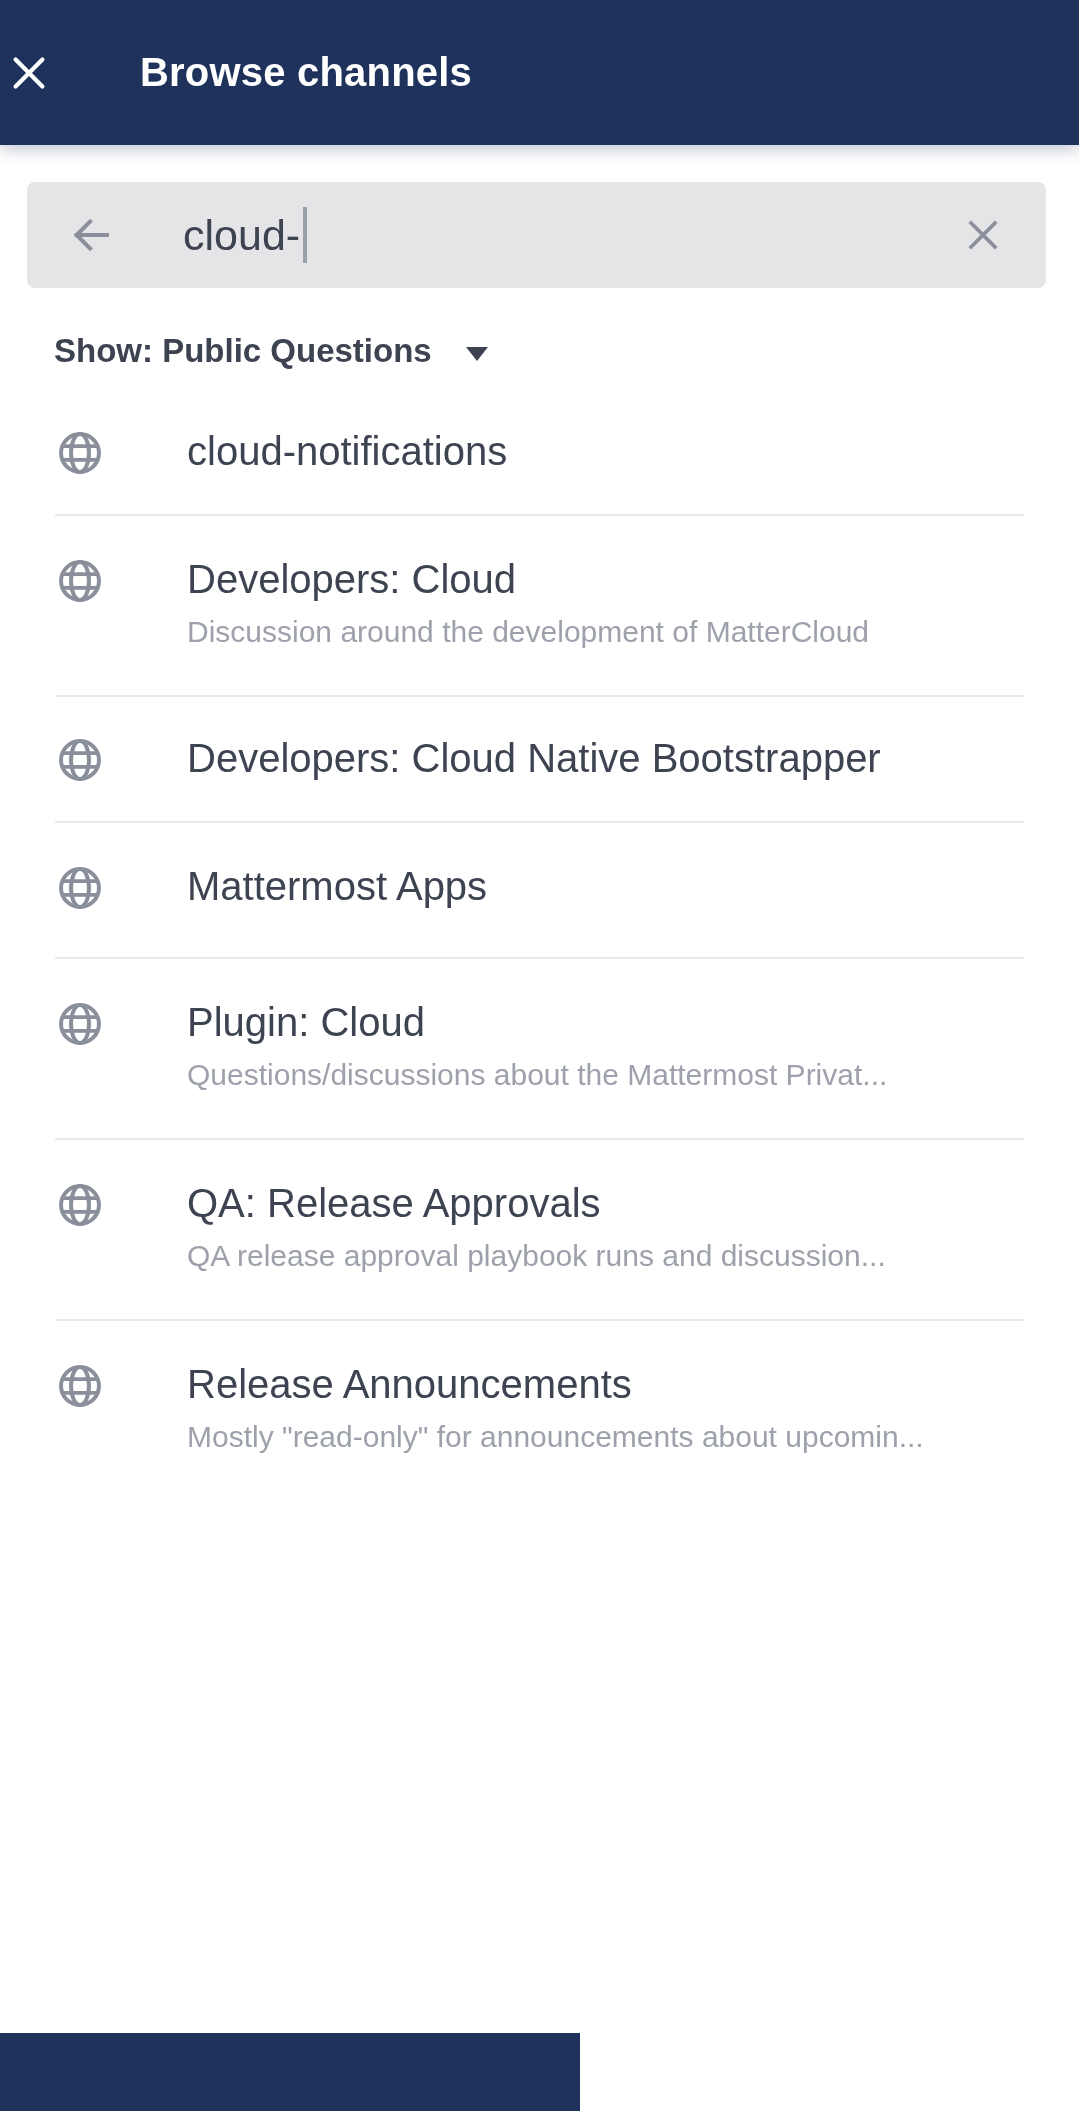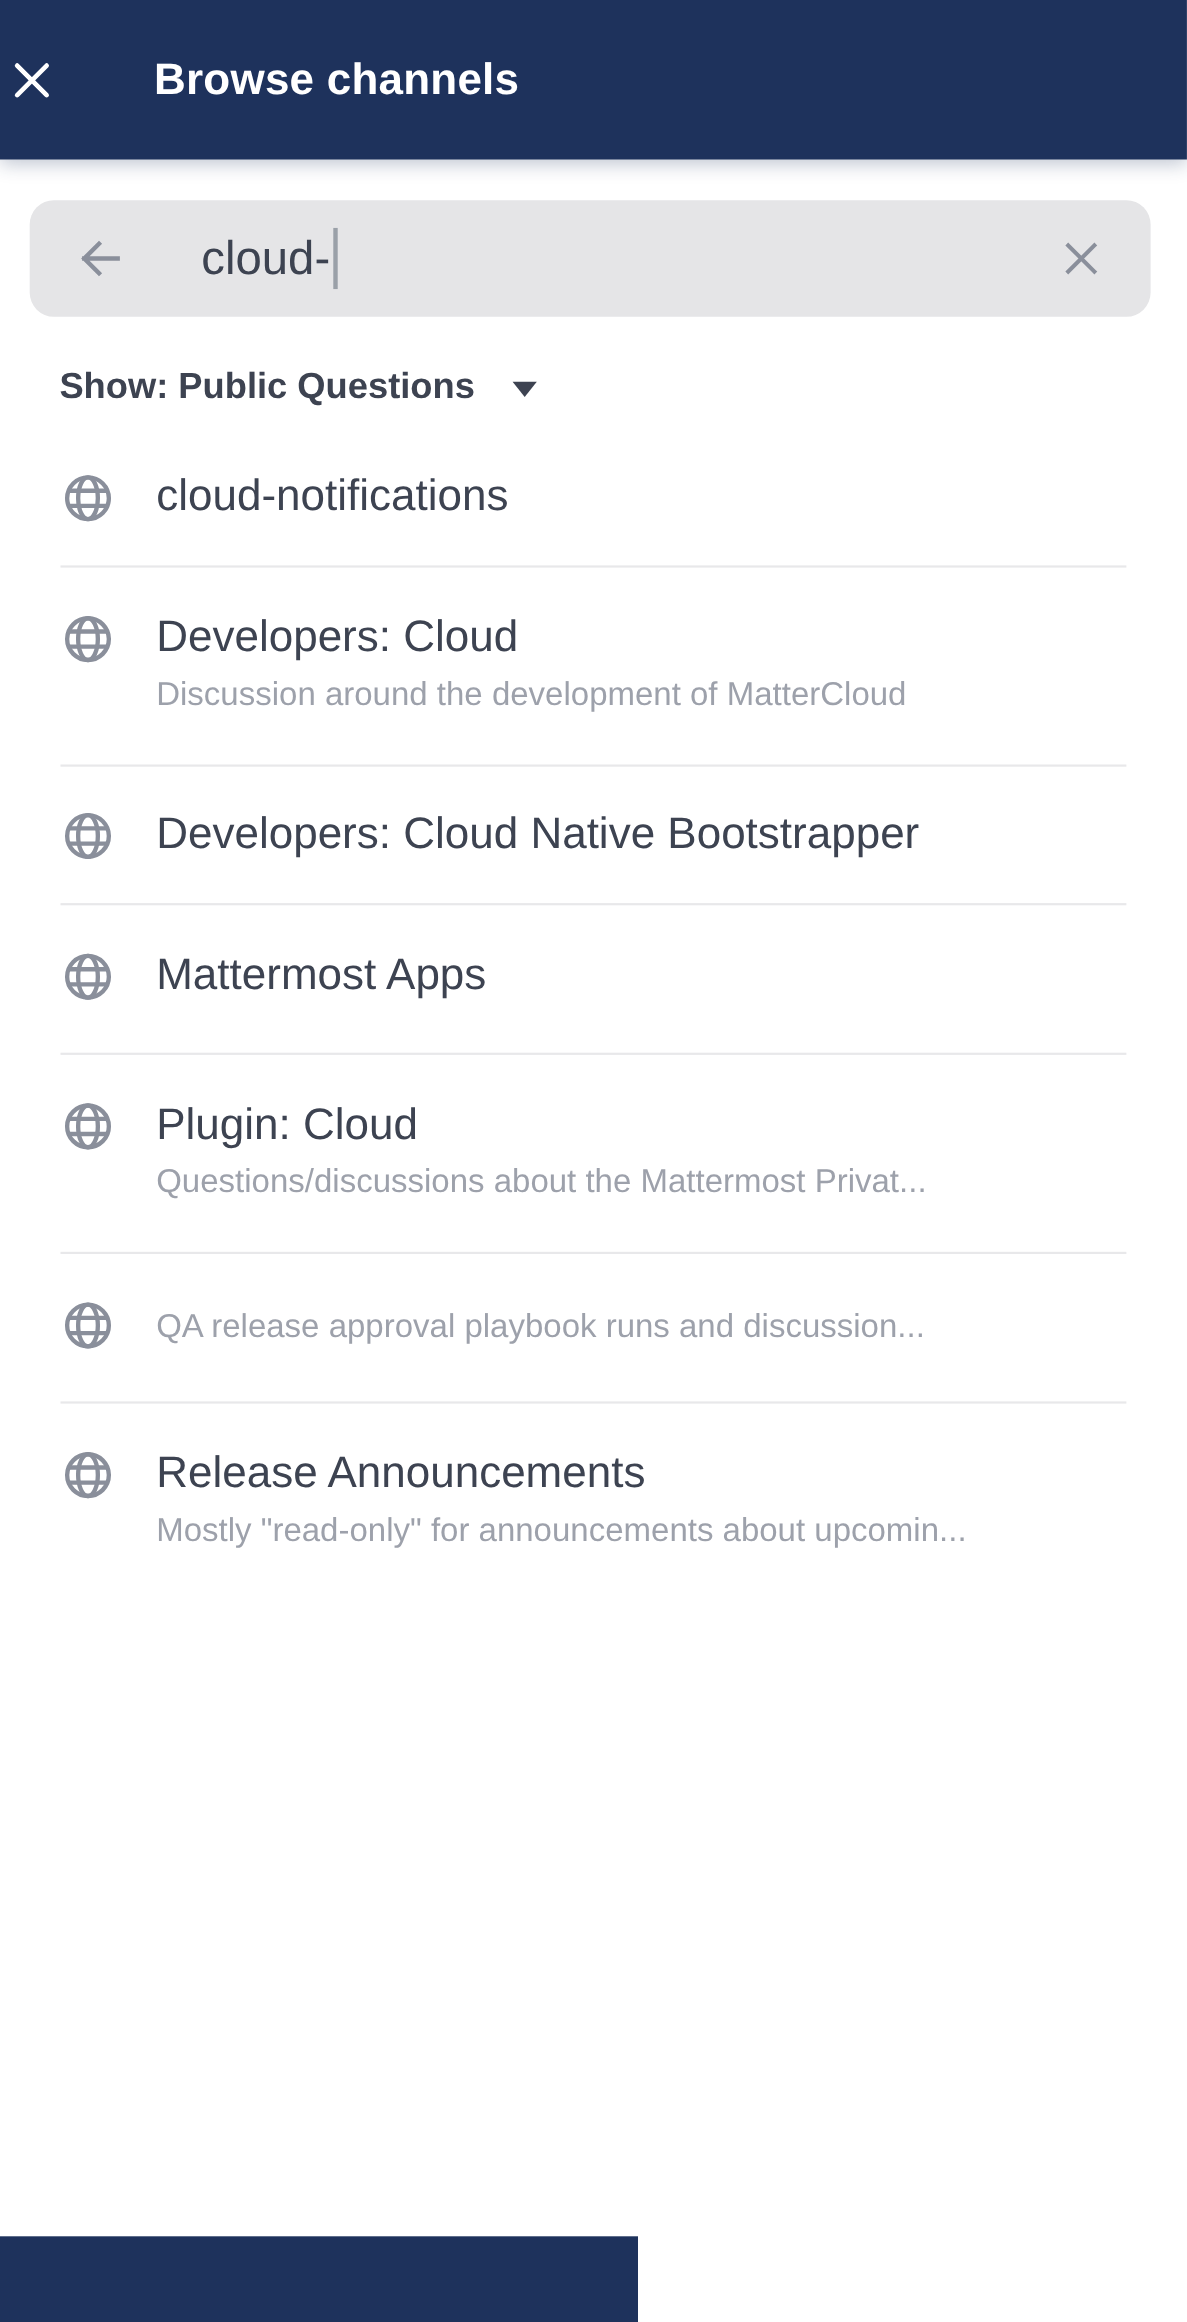--- a/index.html
+++ b/index.html
@@ -34,21 +34,21 @@
     font-weight: bold;
     margin-left: 82px;
     letter-spacing: 0.2px;
   }
 
   
   .search-bar {
     margin: 37px 33px 0 27px;
     height: 106px;
     background: var(--search-bg, #e5e5e7);
-    border-radius: 22px;
+    border-radius: 8px;
     display: flex;
     align-items: center;
     padding: 0 38px;
   }
   .search-bar .back-btn {
     width: 52px; height: 52px;
     display: flex; align-items: center; justify-content: center;
     background: transparent; border: none; cursor: pointer;
     flex: 0 0 auto;
   }
@@ -108,21 +108,21 @@
     padding: 38px 40px 44px 55px;
   }
   .channel-row.no-desc { padding: 36px 40px 36px 55px; }
   .globe {
     flex: 0 0 auto;
     width: 50px; height: 50px;
     margin-top: 2px;
     color: var(--icon-gray, #8a8f9b);
   }
   .globe svg { width: 50px; height: 50px; display: block; }
-  .channel-texts { margin-left: 37px; min-width: 0; }
+  .channel-texts { margin-left: 82px; min-width: 0; }
   .channel-name {
     font-size: 40px;
     color: var(--text-dark, #3d4351);
     line-height: 50px;
     white-space: nowrap;
   }
   .channel-desc {
     font-size: 30px;
     color: var(--text-muted, #9da1ab);
     line-height: 38px;
@@ -261,20 +261,21 @@
 
   <div class="channel-row">
     <span class="globe">
       <svg viewBox="0 0 24 24" fill="none" stroke="currentColor" stroke-width="1.9">
         <circle cx="12" cy="12" r="9.1"></circle>
         <ellipse cx="12" cy="12" rx="4.3" ry="9.1"></ellipse>
         <path d="M3.7 8.7h16.6M3.7 15.3h16.6"></path>
       </svg>
     </span>
     <div class="channel-texts">
+      <div class="channel-name">QA: Release Approvals</div>
       <div class="channel-desc">QA release approval playbook runs and discussion...</div>
     </div>
   </div>
   <div class="divider"></div>
 
   <div class="channel-row">
     <span class="globe">
       <svg viewBox="0 0 24 24" fill="none" stroke="currentColor" stroke-width="1.9">
         <circle cx="12" cy="12" r="9.1"></circle>
         <ellipse cx="12" cy="12" rx="4.3" ry="9.1"></ellipse>

